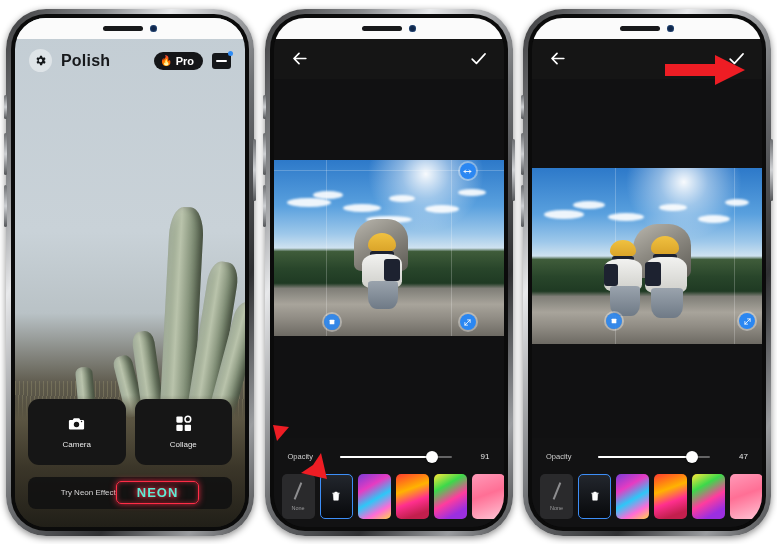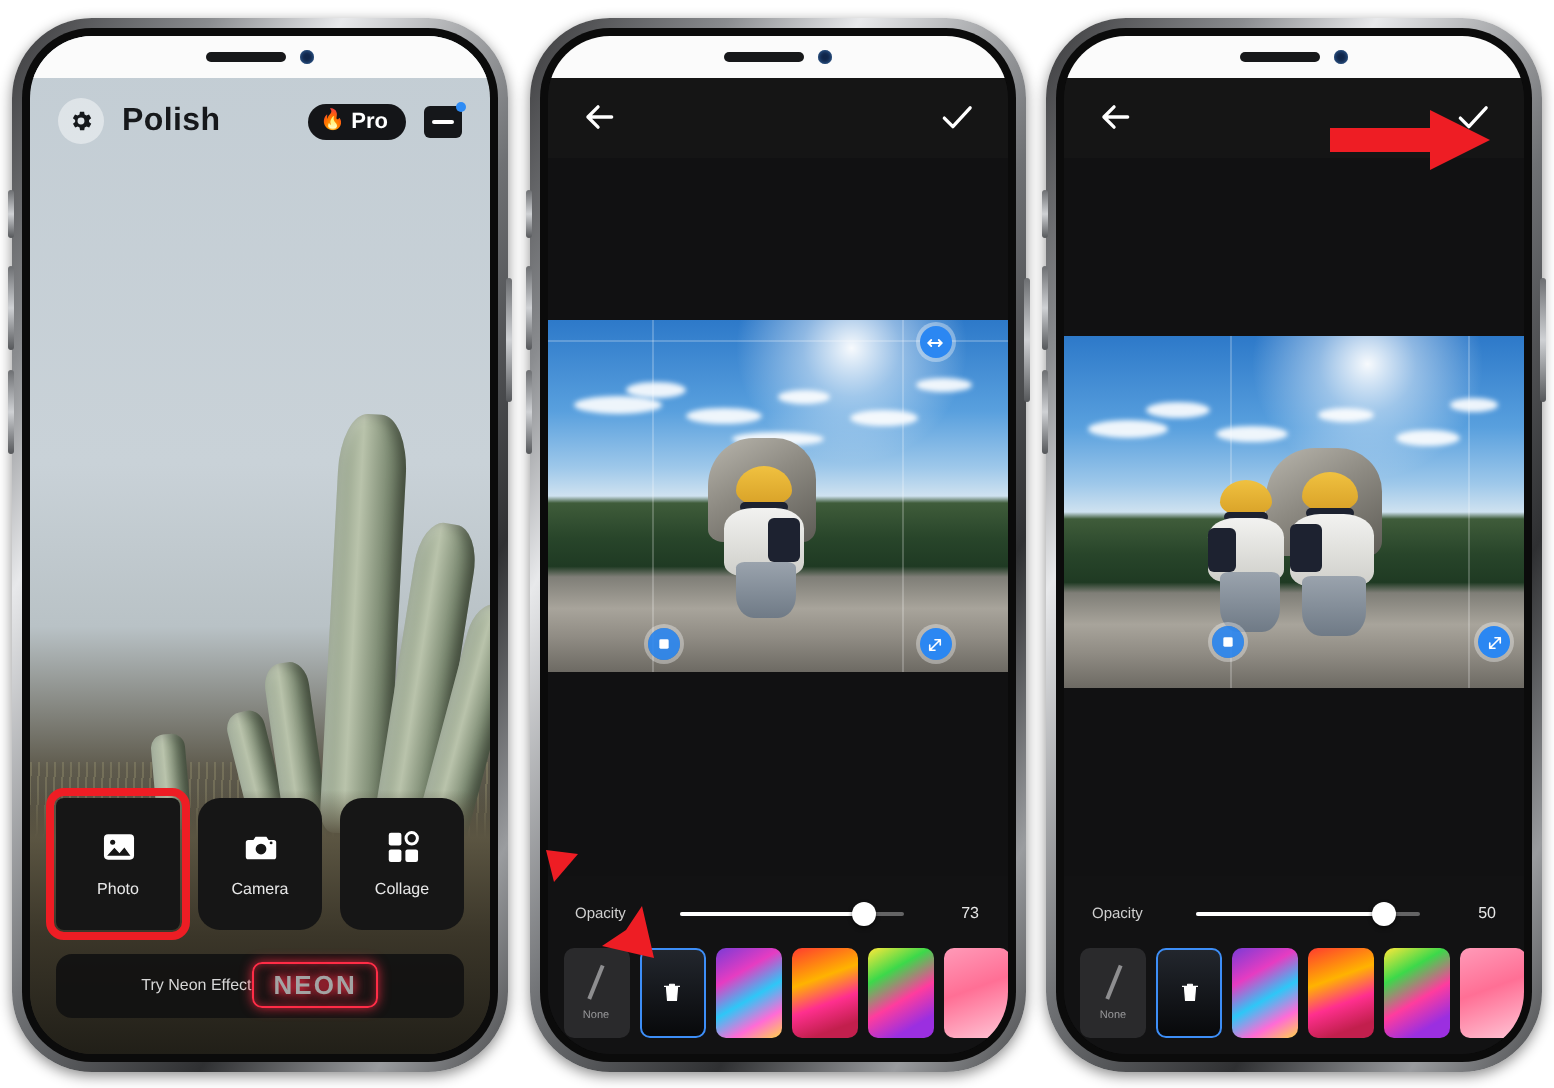--- a/index.html
+++ b/index.html
@@ -167,22 +167,22 @@
     background: rgba(17,17,17,.92);
     border-radius: 8px;
     display:flex; align-items:center; justify-content:center;
     padding: 0 10px;
     z-index: 20;
   }
   .neon-text { font-size: 8px; color:#d6d6d6; }
   .neon-chip {
     border: 1.5px solid #ff2d47;
     border-radius: 5px;
-    padding: 3px 10px;
-    color: #a3a3a3;
+    padding: 3px 20px;
+    color: #5eead4;
     font-size: 13px; font-weight: 700; letter-spacing: 1px;
     text-shadow: 0 0 5px #ff2d47, 0 0 10px #ff2d47;
     box-shadow: 0 0 6px rgba(255,45,71,.8), inset 0 0 5px rgba(255,45,71,.55);
   }
 
   
   .editor { position:absolute; inset:0; background:#111112; }
   .ed-topbar {
     position:absolute; top:21px; left:0; right:0; height:40px;
     display:flex; align-items:center; justify-content:space-between;
@@ -368,28 +368,20 @@
               <span>Pro</span>
             </div>
             <div class="store-btn">
               <div class="stripe"></div>
               <div class="blue-dot"></div>
             </div>
           </div>
         </div>
 
         <div class="actions">
-          <div class="action-card highlighted">
-            <svg width="19" height="19" viewBox="0 0 24 24" aria-hidden="true">
-              <rect x="2.5" y="4" width="19" height="16" rx="2.6" fill="#fff"></rect>
-              <circle cx="8" cy="9" r="1.6" fill="#161616"></circle>
-              <path d="M4.5 17.5l4.6-5 3.2 3.4 3.1-3.6 3.8 5.2z" fill="#161616"></path>
-            </svg>
-            <div class="action-label">Photo</div>
-          </div>
           <div class="action-card">
             <svg width="19" height="19" viewBox="0 0 24 24" aria-hidden="true">
               <path d="M4 7.5h3.2l1.4-2h6.8l1.4 2H20a1.6 1.6 0 0 1 1.6 1.6v9A1.6 1.6 0 0 1 20 19.7H4a1.6 1.6 0 0 1-1.6-1.6v-9A1.6 1.6 0 0 1 4 7.5z" fill="#fff"></path>
               <circle cx="12" cy="13.3" r="3.4" fill="#161616"></circle>
               <circle cx="18.4" cy="9.4" r=".9" fill="#161616"></circle>
             </svg>
             <div class="action-label">Camera</div>
           </div>
           <div class="action-card">
             <svg width="19" height="19" viewBox="0 0 24 24" aria-hidden="true">
@@ -477,21 +469,21 @@
           </div>
 
           <div class="bottom-panel">
             <div class="opacity-row">
               <div class="opacity-label">Opacity</div>
               <div class="slider">
                 <div class="slider-track"></div>
                 <div class="slider-fill" style="width:83%"></div>
                 <div class="slider-knob" style="left:83%"></div>
               </div>
-              <div class="opacity-value">73</div>
+              <div class="opacity-value">91</div>
             </div>
 
             <div class="filter-strip">
               <div class="filter-item none">
                 <div class="slash"></div>
                 <div class="none-label">None</div>
               </div>
               <div class="filter-item trash selected">
                 <svg width="12" height="14" viewBox="0 0 24 24" aria-hidden="true">
                   <path d="M4 6.4h16M9.6 6.4V4.2h4.8v2.2M6.4 6.4l1.1 14h9l1.1-14z" fill="#fff" stroke="#fff" stroke-width="1.1" stroke-linejoin="round"></path>
@@ -581,21 +573,21 @@
           </div>
 
           <div class="bottom-panel">
             <div class="opacity-row">
               <div class="opacity-label">Opacity</div>
               <div class="slider">
                 <div class="slider-track"></div>
                 <div class="slider-fill" style="width:84%"></div>
                 <div class="slider-knob" style="left:84%"></div>
               </div>
-              <div class="opacity-value">50</div>
+              <div class="opacity-value">47</div>
             </div>
 
             <div class="filter-strip">
               <div class="filter-item none">
                 <div class="slash"></div>
                 <div class="none-label">None</div>
               </div>
               <div class="filter-item trash selected">
                 <svg width="12" height="14" viewBox="0 0 24 24" aria-hidden="true">
                   <path d="M4 6.4h16M9.6 6.4V4.2h4.8v2.2M6.4 6.4l1.1 14h9l1.1-14z" fill="#fff" stroke="#fff" stroke-width="1.1" stroke-linejoin="round"></path>

